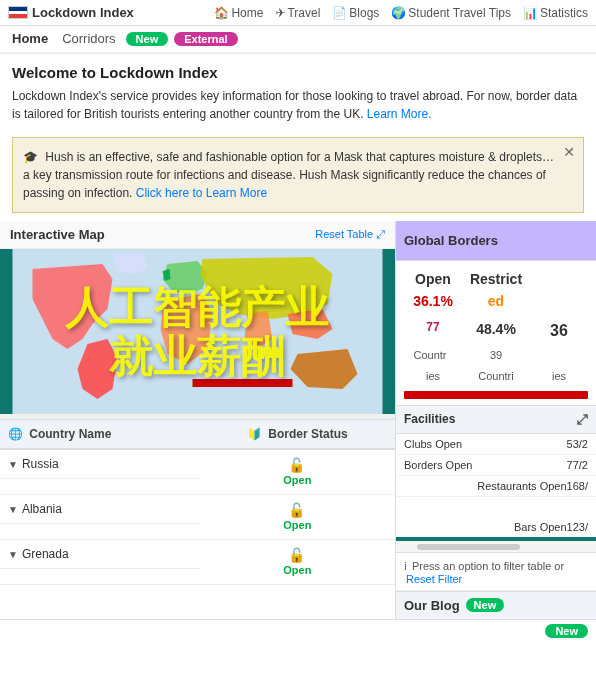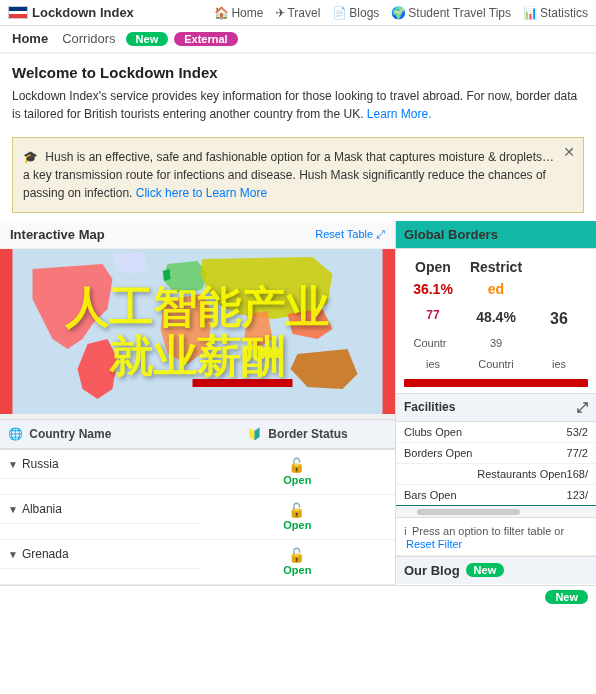--- a/index.html
+++ b/index.html
@@ -64,21 +64,21 @@
 
 <div style="display:flex;">
 
   <div style="flex:1; min-width:0; border-right:1px solid #ddd;">
 
     <div style="display:flex; justify-content:space-between; align-items:center; padding:6px 10px; background:#f9f9f9; border-bottom:1px solid #eee;">
       <span style="font-size:13px; font-weight:bold; color:#333;">Interactive Map</span>
       <a href="#" style="font-size:11px; color:#007bff; text-decoration:none;">Reset Table ⤢</a>
     </div>
 
-    <div style="background:#ef4444; height:165px; position:relative; overflow:hidden;text-decoration:underline;">
+    <div style="background:#0f766e; height:165px; position:relative; overflow:hidden;text-decoration:underline;">
 
       <svg viewBox="0 0 370 165" width="100%" height="165" style="position:absolute; top:0; left:0;">
 
         <rect width="370" height="165" fill="#c8dff0"></rect>
 
         <path d="M20,20 L90,15 L100,30 L95,60 L80,75 L70,90 L55,100 L40,90 L30,70 L20,50 Z" fill="#ff6666" opacity="0.85"></path>
 
         <path d="M75,95 L95,90 L105,110 L100,140 L85,150 L70,140 L65,120 Z" fill="#ff4444" opacity="0.85"></path>
 
         <path d="M155,15 L185,12 L195,25 L190,40 L175,45 L160,42 L150,30 Z" fill="#66cc66" opacity="0.85"></path>
@@ -155,21 +155,21 @@
               <span style="color:#00aa44; font-weight:bold; font-size:11px;">Open</span>
             </td>
           </tr>
         </tbody>
       </table>
     </div>
   </div>
 
   <div style="width:200px; min-width:180px;">
 
-    <div style="background:#14b8a6; padding:6px 8px; font-size:13px; font-weight:bold; color:#333; border-bottom:1px solid #ddd;">Global Borders</div>
+    <div style="background:#c4b5fd; padding:12px 8px; font-size:13px; font-weight:bold; color:#333; border-bottom:1px solid #ddd;">Global Borders</div>
 
     <div style="padding:4px 6px; font-size:11px; line-height:1.6;">
       <div style="display:grid; grid-template-columns:1fr 1fr 1fr; gap:1px; text-align:center; padding:3px 0;">
         <div>
           <div style="font-size:14px; font-weight:bold; color:#333;">Open</div>
           <div style="font-size:14px; font-weight:bold; color:#cc0000;">36.1%</div>
         </div>
         <div>
           <div style="font-size:14px; font-weight:bold; color:#333;">Restrict</div>
           <div style="font-size:14px; font-weight:bold; color:#ff8800;">ed</div>
@@ -205,21 +205,21 @@
         <span>53/2</span>
       </div>
       <div style="display:flex; justify-content:space-between; padding:4px 8px; font-size:11px; border-bottom:1px solid #f0f0f0; cursor:pointer;">
         <span>Borders Open</span>
         <span>77/2</span>
       </div>
       <div style="display:flex; justify-content:flex-end; padding:4px 8px; font-size:11px; border-bottom:1px solid #f0f0f0; cursor:pointer;">
         <span>Restaurants Open</span>
         <span>168/</span>
       </div>
-      <div style="display:flex; justify-content:space-between; padding:4px 8px; font-size:11px; border-bottom:1px solid #0f766e; cursor:pointer;">
+      <div style="display:flex; justify-content:flex-end; padding:4px 8px; font-size:11px; border-bottom:4px solid #0f766e; cursor:pointer;margin-top:20px;">
         <span>Bars Open</span>
         <span>123/</span>
       </div>
     </div>
 
     <div style="background:#f5f5f5; height:12px; padding:3px 6px; border-bottom:1px solid #ddd;">
       <div style="background:#ccc; border-radius:3px; height:6px; width:55%; margin-left:8%;"></div>
     </div>
 
     <div style="padding:5px 8px; font-size:11px; color:#555; border-bottom:1px solid #eee;">

